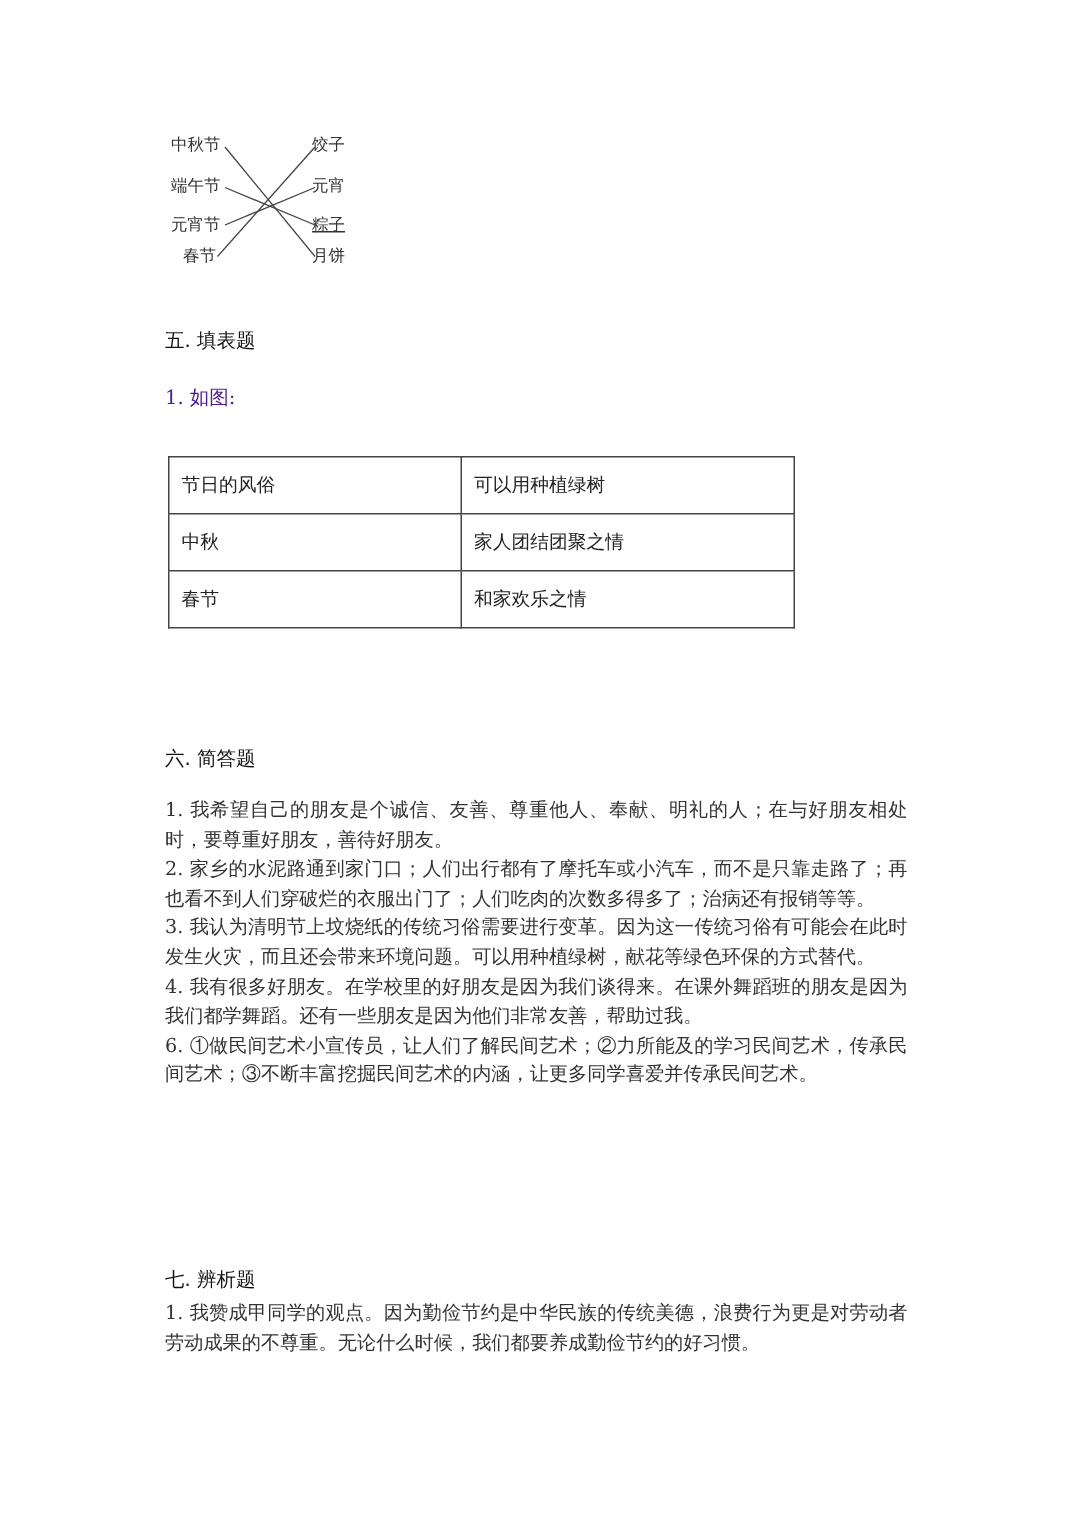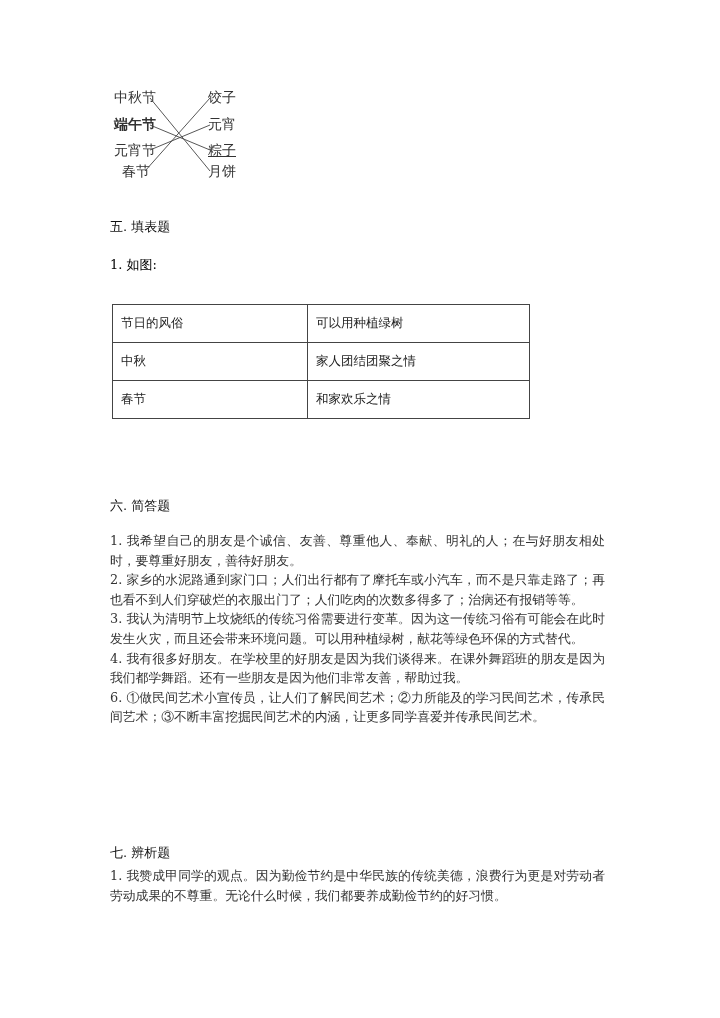--- a/index.html
+++ b/index.html
@@ -1,35 +1,35 @@
 <!DOCTYPE html>
 <html><head>
 <meta charset="utf-8">
 <style>
   html, body { margin:0; padding:0; background:#ffffff; }
   body { width:720px; height:1018px; position:relative; overflow:hidden;
          font-family: "DejaVu Serif", "Liberation Serif", serif; color:#222; }
   .match { position:absolute; left:100px; top:80px; width:160px; height:100px; }
-  .match .lbl { position:absolute; font-size:14px; color:#333; white-space:nowrap;text-align:right; }
+  .match .lbl { position:absolute; font-size:11px; color:#333; white-space:nowrap;text-align:right; }
   .sec-title { position:absolute; left:110px; font-size:13px; font-weight:normal; color:#111;
                font-family: "DejaVu Sans", "Liberation Sans", sans-serif; }
-  .q-intro { position:absolute; left:110px; top:256px; font-size:13px; color:#000000; }
+  .q-intro { position:absolute; left:110px; top:256px; font-size:13px; color:#4c1d95; }
   table.festival { position:absolute; left:112px; top:304px; width:418px; border-collapse:collapse;
                    font-family: "DejaVu Sans", "Liberation Sans", sans-serif; font-size:12.5px; color:#222;padding-left:12px; }
   table.festival td { border:1px solid #444; height:37px; padding:0 0 0 8px; vertical-align:middle; }
   table.festival td.c1 { width:186px; }
   .para { position:absolute; left:110px; width:495px; font-size:12.8px; line-height:19.6px; color:#333; text-align:justify; }
   .para p { margin:0; }
 </style>
 </head>
 <body>
 
 <div class="match">
   <span class="lbl" style="left:14px;top:9px;">中秋节</span>
-  <span class="lbl" style="left:14px;top:36px;font-weight:bold;">端午节</span>
+  <span class="lbl" style="left:14px;top:36px;">端午节</span>
   <span class="lbl" style="left:14px;top:62px;">元宵节</span>
   <span class="lbl" style="left:22px;top:83px;">春节</span>
   <span class="lbl" style="left:108px;top:9px;">饺子</span>
   <span class="lbl" style="left:108px;top:36px;">元宵</span>
   <span class="lbl" style="left:108px;top:62px;text-decoration:underline;">粽子</span>
   <span class="lbl" style="left:108px;top:83px;">月饼</span>
   <svg width="160" height="100" style="position:absolute;left:0;top:0;">
     <g stroke="#444" stroke-width="0.9" fill="none">
       <line x1="50" y1="18" x2="110" y2="91"></line>
       <line x1="50" y1="45" x2="110" y2="70"></line>

